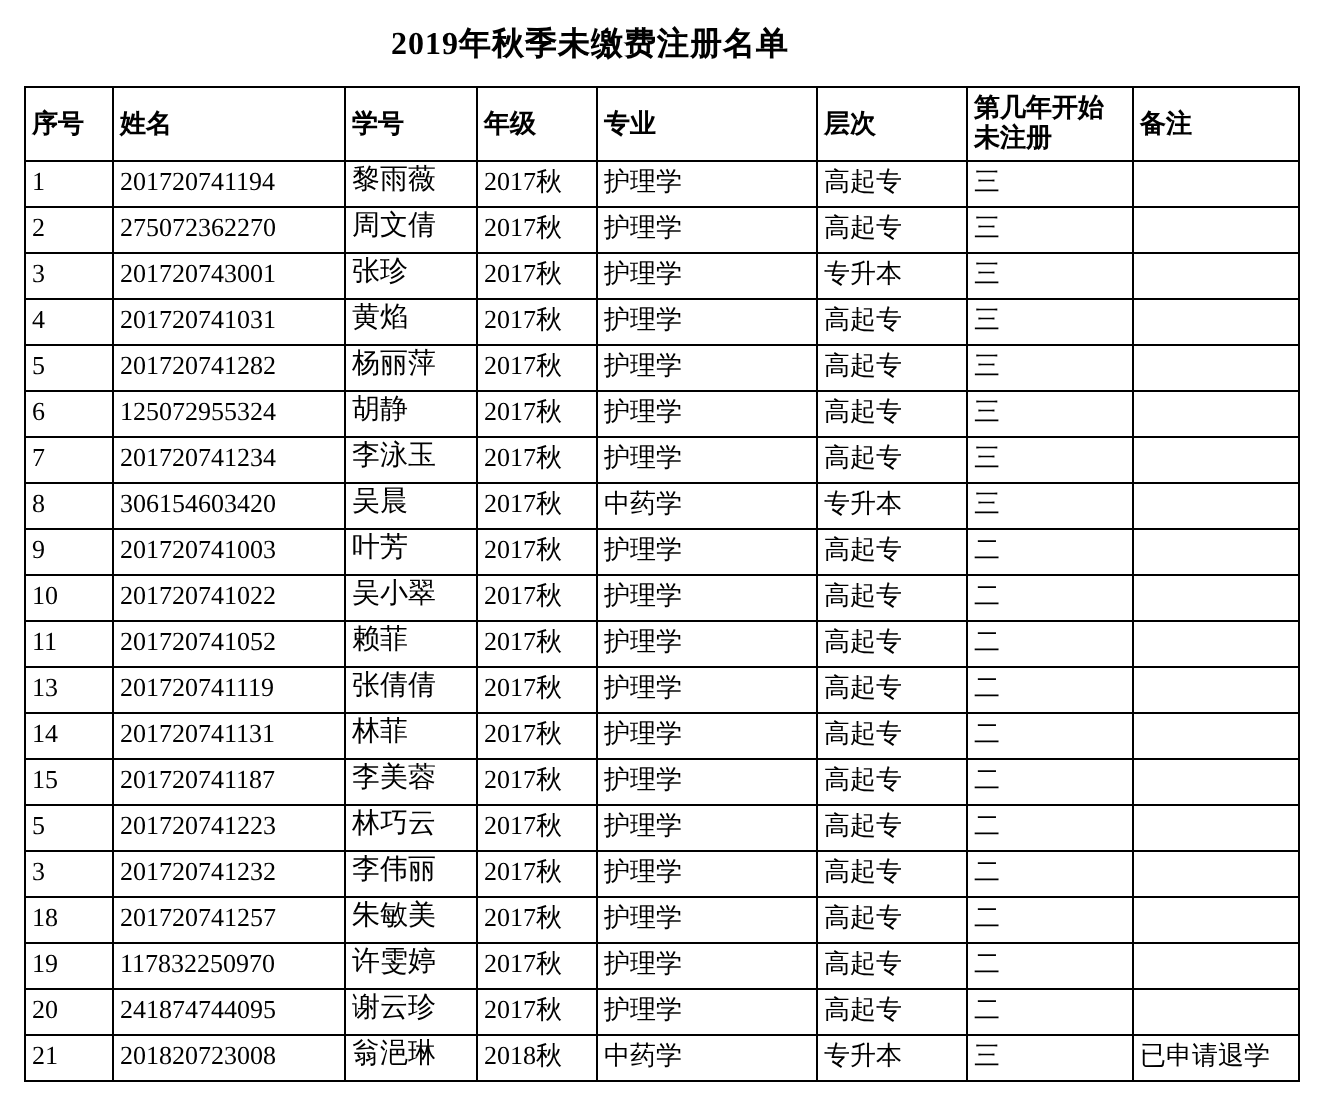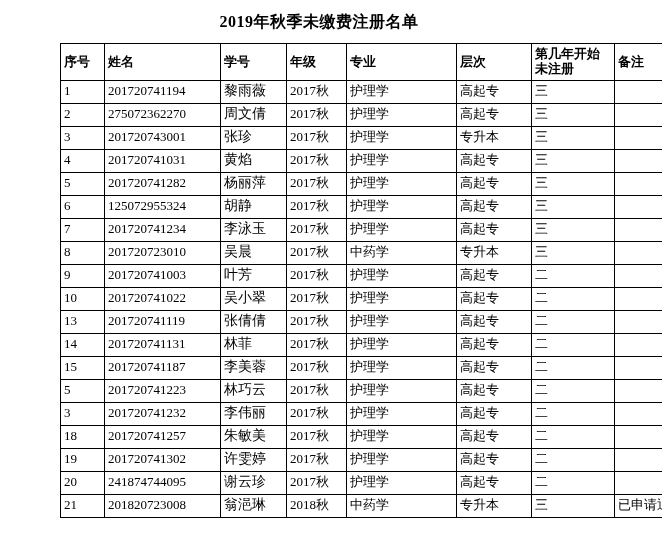--- a/index.html
+++ b/index.html
@@ -12,21 +12,20 @@
     height: 559px;
     font-family: "Liberation Serif", "DejaVu Serif", serif;
     color: #000000;
     overflow: hidden;
   }
   .page {
     width: 590px;
     height: 559px;
     position: relative;
     box-sizing: border-box;
-    padding-left: 48px;
   }
   .doc-title {
     text-align: center;
     font-family: "Liberation Serif", "DejaVu Serif", serif;
     font-weight: bold;
     font-size: 16px;
     letter-spacing: 0.5px;
     padding-top: 12px;
     padding-bottom: 10px;
   }
@@ -171,21 +170,21 @@
             <td>201720741234</td>
             <td class="name-cell">李泳玉</td>
             <td>2017秋</td>
             <td>护理学</td>
             <td>高起专</td>
             <td>三</td>
             <td class="remark-cell"></td>
           </tr>
           <tr>
             <td>8</td>
-            <td>201720723010</td>
+            <td>306154603420</td>
             <td class="name-cell">吴晨</td>
             <td>2017秋</td>
             <td>中药学</td>
             <td>专升本</td>
             <td>三</td>
             <td class="remark-cell"></td>
           </tr>
           <tr>
             <td>9</td>
             <td>201720741003</td>
@@ -200,20 +199,30 @@
             <td>10</td>
             <td>201720741022</td>
             <td class="name-cell">吴小翠</td>
             <td>2017秋</td>
             <td>护理学</td>
             <td>高起专</td>
             <td>二</td>
             <td class="remark-cell"></td>
           </tr>
           <tr>
+            <td>11</td>
+            <td>201720741052</td>
+            <td class="name-cell">赖菲</td>
+            <td>2017秋</td>
+            <td>护理学</td>
+            <td>高起专</td>
+            <td>二</td>
+            <td class="remark-cell"></td>
+          </tr>
+          <tr>
             <td>13</td>
             <td>201720741119</td>
             <td class="name-cell">张倩倩</td>
             <td>2017秋</td>
             <td>护理学</td>
             <td>高起专</td>
             <td>二</td>
             <td class="remark-cell"></td>
           </tr>
           <tr>
@@ -261,21 +270,21 @@
             <td>201720741257</td>
             <td class="name-cell">朱敏美</td>
             <td>2017秋</td>
             <td>护理学</td>
             <td>高起专</td>
             <td>二</td>
             <td class="remark-cell"></td>
           </tr>
           <tr>
             <td>19</td>
-            <td>201720741302</td>
+            <td>117832250970</td>
             <td class="name-cell">许雯婷</td>
             <td>2017秋</td>
             <td>护理学</td>
             <td>高起专</td>
             <td>二</td>
             <td class="remark-cell"></td>
           </tr>
           <tr>
             <td>20</td>
             <td>241874744095</td>

